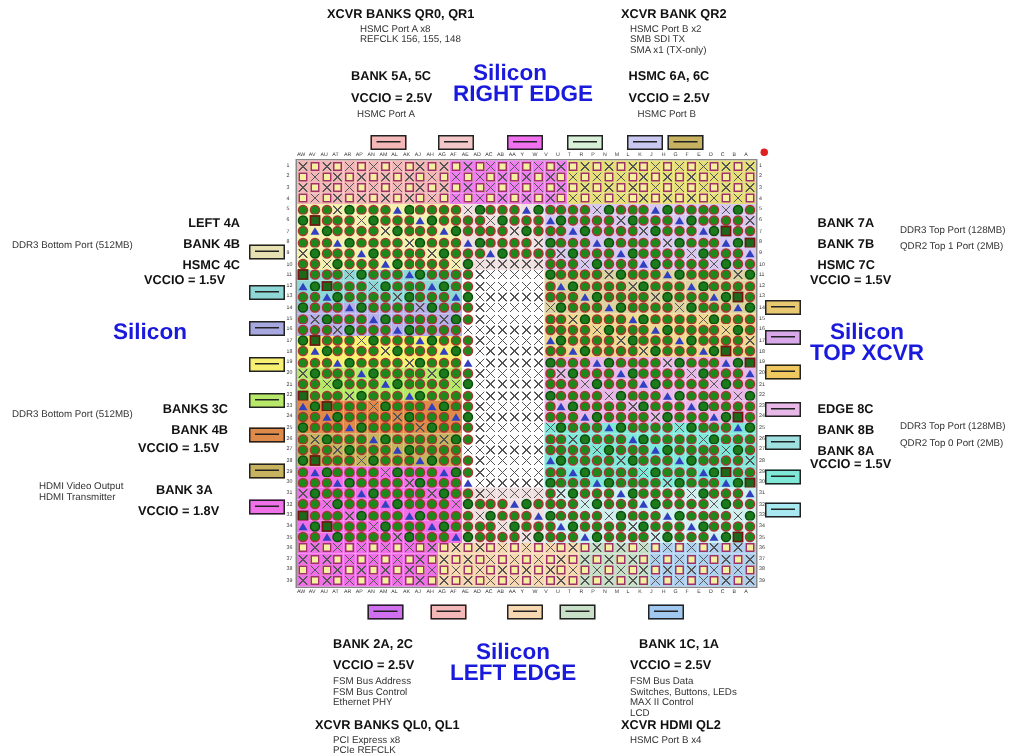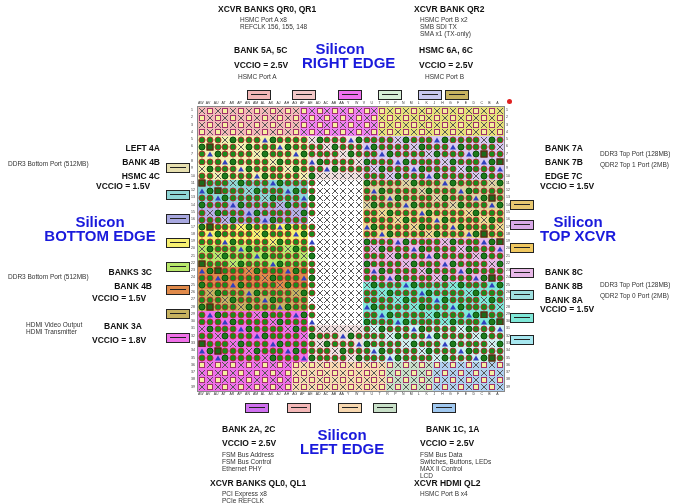--- a/index.html
+++ b/index.html
@@ -59,51 +59,50 @@
 
 <div class="abs note" style="left:8px;top:160px;">DDR3 Bottom Port (512MB)</div>
 <div class="abs" style="left:110px;top:143px;width:50px;text-align:right;">
   <div class="bank-title" style="margin-bottom:4px;">LEFT 4A</div>
   <div class="bank-title" style="margin-bottom:4px;">BANK 4B</div>
   <div class="bank-title">HSMC 4C</div>
 </div>
 <div class="abs vccio" style="left:96px;top:181px;">VCCIO = 1.5V</div>
 <div class="abs edge" style="left:40px;top:215px;width:120px;">
   <div>Silicon</div>
-  <div>BOTTOM EDGE</div>
 </div>
 <div class="abs note" style="left:8px;top:273px;">DDR3 Bottom Port (512MB)</div>
 <div class="abs" style="left:100px;top:267px;width:52px;text-align:right;">
   <div class="bank-title" style="margin-bottom:4px;">BANKS 3C</div>
   <div class="bank-title">BANK 4B</div>
 </div>
 <div class="abs vccio" style="left:92px;top:293px;">VCCIO = 1.5V</div>
 <div class="abs" style="left:26px;top:321px;">
   <div class="note">HDMI Video Output</div>
   <div class="note">HDMI Transmitter</div>
 </div>
 <div class="abs bank-title" style="left:104px;top:321px;">BANK 3A</div>
 <div class="abs vccio" style="left:92px;top:335px;">VCCIO = 1.8V</div>
 
 <div class="abs" style="left:545px;top:143px;">
   <div class="bank-title" style="margin-bottom:4px;">BANK 7A</div>
   <div class="bank-title" style="margin-bottom:4px;">BANK 7B</div>
-  <div class="bank-title">EDGE 7C</div>
+  <div class="bank-title">HSMC 7C</div>
 </div>
 <div class="abs vccio" style="left:540px;top:181px;">VCCIO = 1.5V</div>
 <div class="abs" style="left:600px;top:150px;">
   <div class="note" style="margin-bottom:4px;">DDR3 Top Port (128MB)</div>
   <div class="note">QDR2 Top 1 Port (2MB)</div>
 </div>
 <div class="abs edge" style="left:538px;top:215px;width:80px;">
   <div>Silicon</div>
   <div>TOP XCVR</div>
 </div>
 <div class="abs" style="left:545px;top:267px;">
-  <div class="bank-title" style="margin-bottom:4px;">BANK 8C</div>
+  <div class="bank-title" style="margin-bottom:4px;">EDGE 8C</div>
   <div class="bank-title" style="margin-bottom:4px;">BANK 8B</div>
   <div class="bank-title">BANK 8A</div>
 </div>
 <div class="abs vccio" style="left:540px;top:304px;">VCCIO = 1.5V</div>
 <div class="abs" style="left:600px;top:281px;">
   <div class="note" style="margin-bottom:4px;">DDR3 Top Port (128MB)</div>
   <div class="note">QDR2 Top 0 Port (2MB)</div>
 </div>
 
 <div class="abs" style="left:222px;top:424px;">

